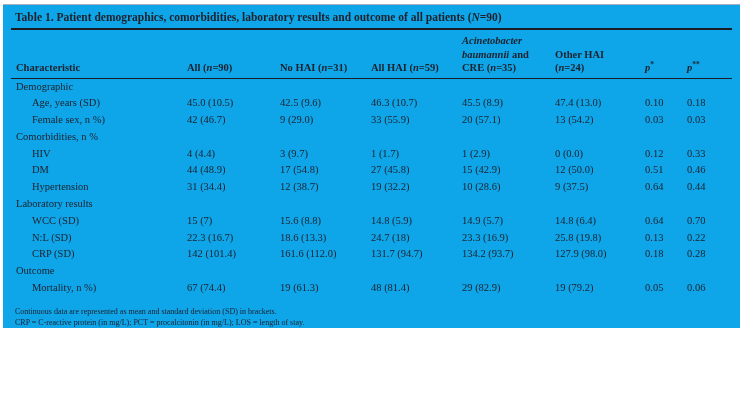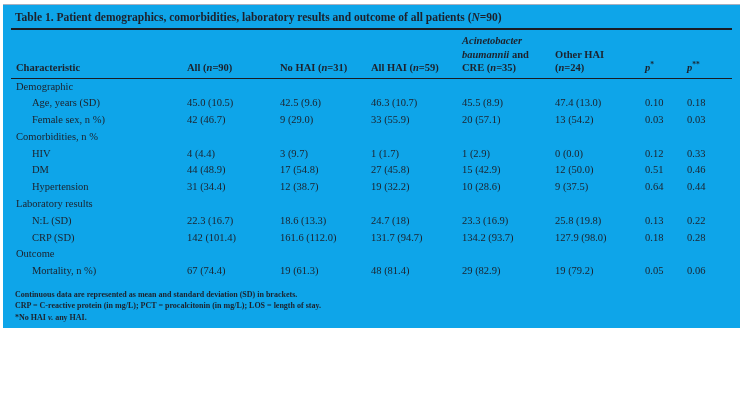--- a/index.html
+++ b/index.html
@@ -20,21 +20,21 @@
   table{border-collapse:collapse;table-layout:fixed;width:100%;font-size:10.5px;}
   thead th{
     text-align:left;vertical-align:bottom;font-weight:bold;
     line-height:13.5px;padding:4px 0 3px 0;border-bottom:1.5px solid #191c24;margin-top:44px;
   }
   thead th.first{padding-left:5px;}
   sup{font-size:7.5px;vertical-align:super;line-height:0;}
   tbody td{height:16.8px;line-height:16.8px;padding:0;white-space:nowrap;overflow:hidden;}
   td.label.section{padding-left:5px;}
   td.label.item{padding-left:21px;}
-  .footnotes{margin-top:9px;font-size:8px;line-height:11.3px;padding-left:4px;font-weight:bold;}
+  .footnotes{margin-top:9px;font-size:8px;line-height:11.3px;padding-left:4px;}
   .fline{white-space:nowrap;}
   i{font-style:italic;}
 </style>
 </head>
 <body>
 
 <div class="panel">
 
   <div class="title"><span>Table 1. Patient demographics, comorbidities, laboratory results and outcome of all patients (</span><i>N</i><span>=90)</span></div>
 
@@ -122,20 +122,30 @@
           <td>19 (32.2)</td>
           <td>10 (28.6)</td>
           <td>9 (37.5)</td>
           <td>0.64</td>
           <td>0.44</td>
         </tr>
         <tr>
           <td class="label section" colspan="8">Laboratory results</td>
         </tr>
         <tr>
+          <td class="label item">WCC (SD)</td>
+          <td>15 (7)</td>
+          <td>15.6 (8.8)</td>
+          <td>14.8 (5.9)</td>
+          <td>14.9 (5.7)</td>
+          <td>14.8 (6.4)</td>
+          <td>0.64</td>
+          <td>0.70</td>
+        </tr>
+        <tr>
           <td class="label item">N:L (SD)</td>
           <td>22.3 (16.7)</td>
           <td>18.6 (13.3)</td>
           <td>24.7 (18)</td>
           <td>23.3 (16.9)</td>
           <td>25.8 (19.8)</td>
           <td>0.13</td>
           <td>0.22</td>
         </tr>
         <tr>

